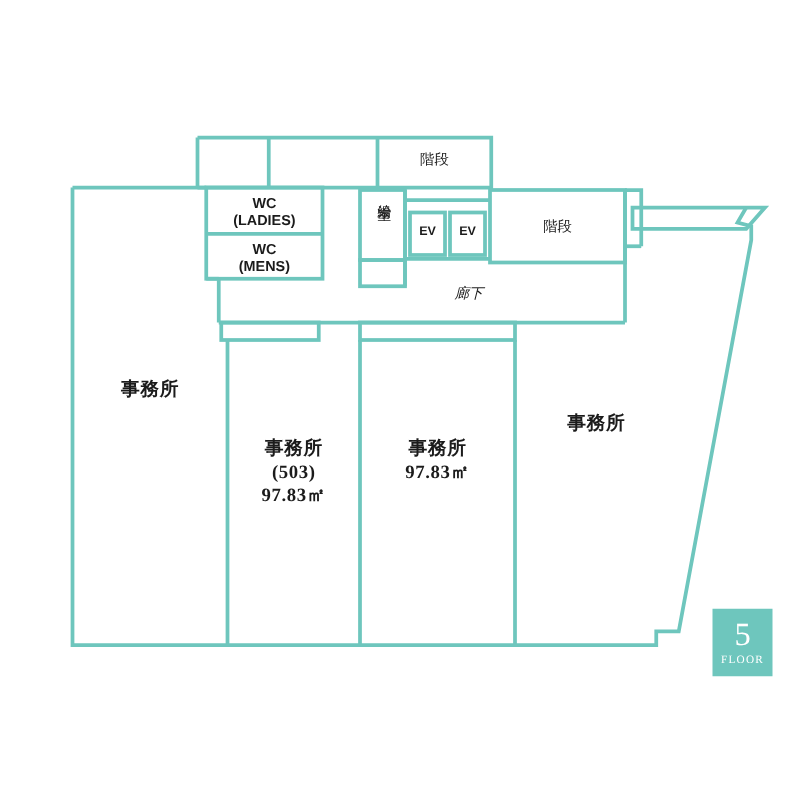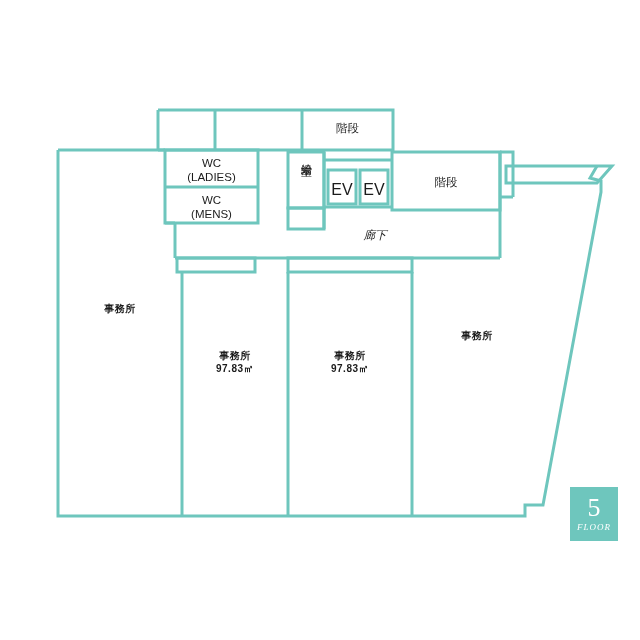--- a/index.html
+++ b/index.html
@@ -39,38 +39,40 @@
   
   .lbl {
     position: absolute;
     text-align: center;
     color: #1b1b1b;
     line-height: 1.25;
     white-space: nowrap;
     user-select: none;
   }
   .lbl-office {
-    font-size: 10px;
+    font-size: 15px;
     font-weight: bold;
     letter-spacing: 0.5px;
+    font-family: Liberation Serif, serif;
   }
   .lbl-office .num,
   .lbl-office .area {
     display: block;
     font-weight: bold;
   }
   .lbl-office .name { display: block; }
   .lbl-small {
     font-size: 11.5px;
-    font-weight: normal;
+    font-weight: bold;
     color: #1b1b1b;
   }
   .lbl-small span { display: block; }
   .lbl-ev {
-    font-size: 16px;
+    font-size: 10px;
+    font-weight: bold;
   }
   .lbl-kyuto {
     font-size: 11px;
     writing-mode: vertical-rl;
     text-orientation: upright;
     letter-spacing: 1px;
     line-height: 1;
   }
   .lbl-kaidan {
     font-size: 11.5px;
@@ -96,21 +98,20 @@
   }
   #floor-badge .num {
     font-size: 26px;
     line-height: 0.95;
     font-weight: normal;
   }
   #floor-badge .word {
     font-size: 9px;
     letter-spacing: 1px;
     margin-top: 1px;
-    font-style: italic;
   }
 </style>
 </head>
 <body>
 
 <div id="plan-root">
 
   <svg id="floorplan" viewBox="0 0 640 640">
 
     <g>
@@ -237,20 +238,21 @@
   <div class="lbl lbl-rouka" style="left:330px; top:228px; width:90px;">
     <span>廊下</span>
   </div>
 
   <div class="lbl lbl-office" style="left:58px; top:303px; width:124px;">
     <span class="name">事務所</span>
   </div>
 
   <div class="lbl lbl-office" style="left:182px; top:350px; width:106px;">
     <span class="name">事務所</span>
+    <span class="num">(503)</span>
     <span class="area">97.83㎡</span>
   </div>
 
   <div class="lbl lbl-office" style="left:288px; top:350px; width:124px;">
     <span class="name">事務所</span>
     <span class="area">97.83㎡</span>
   </div>
 
   <div class="lbl lbl-office" style="left:412px; top:330px; width:130px;">
     <span class="name">事務所</span>

